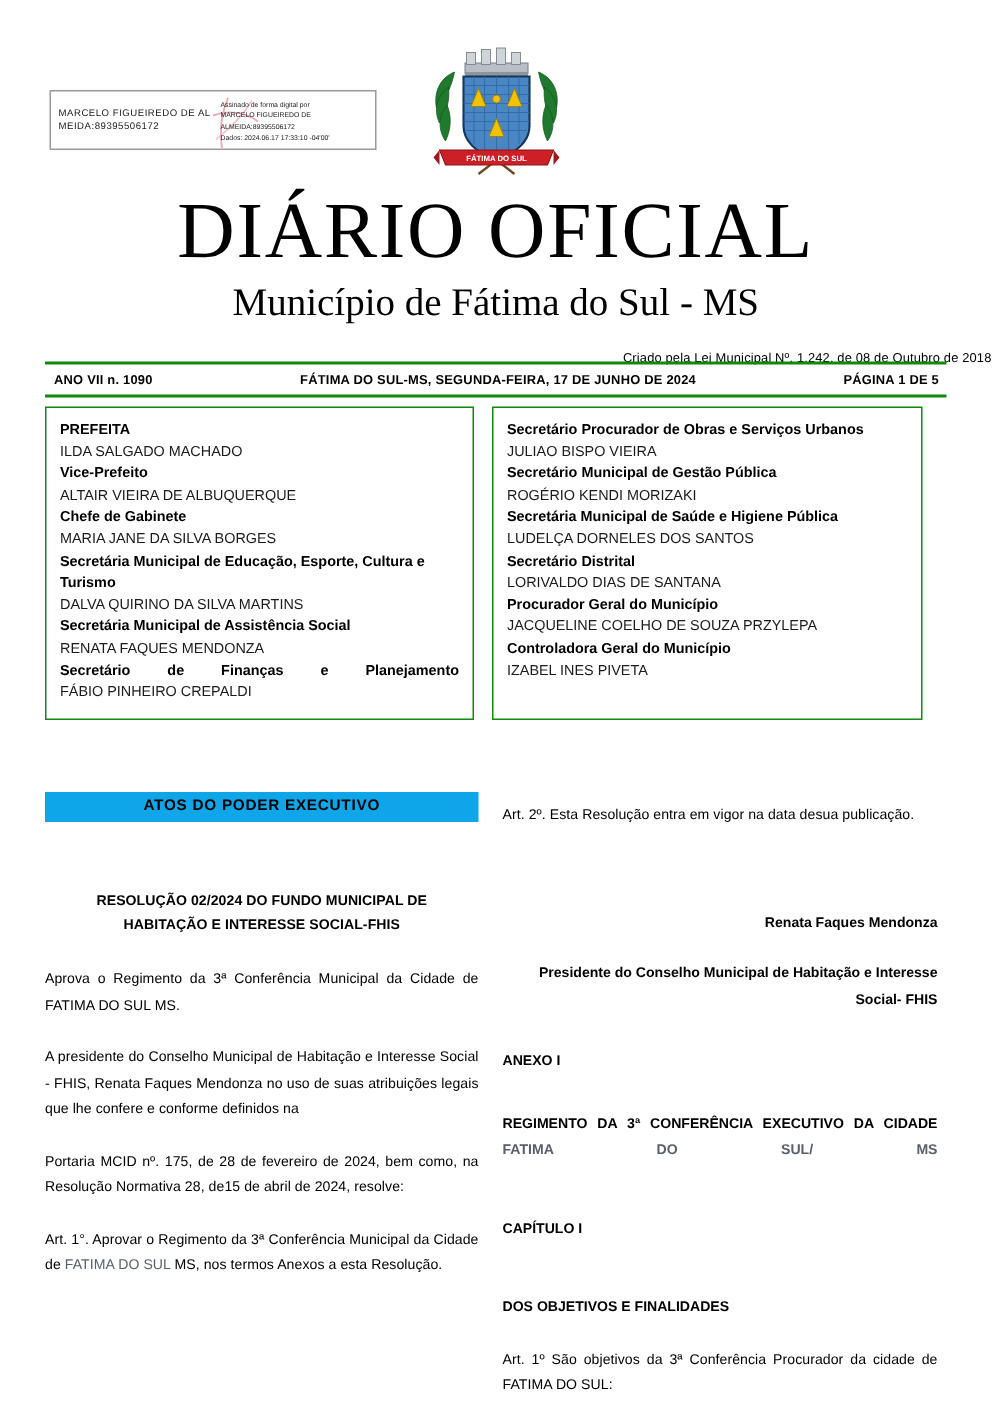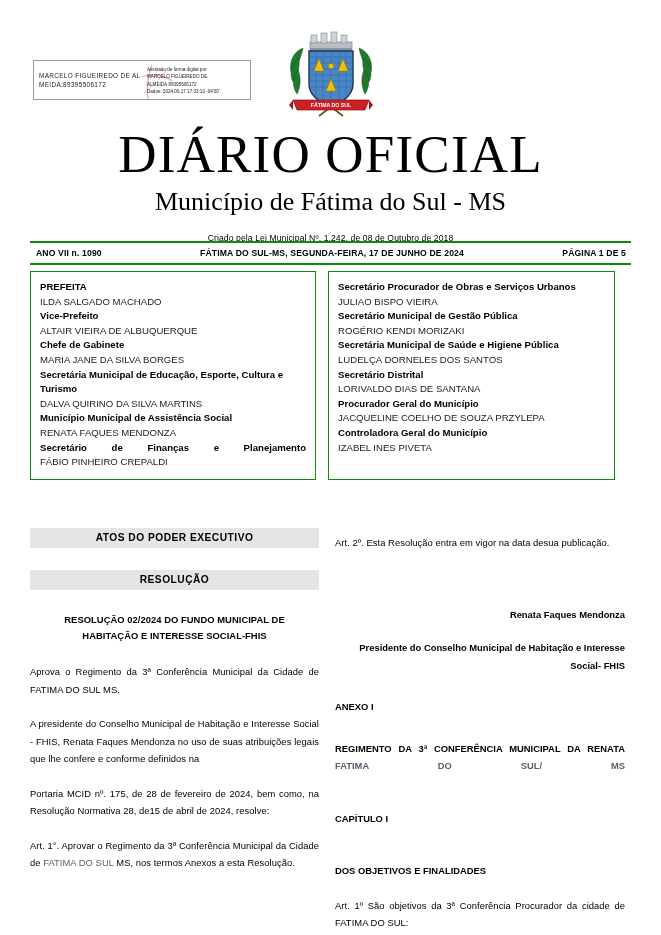--- a/index.html
+++ b/index.html
@@ -99,20 +99,21 @@
     font-size: 26px;
     line-height: 32px;
     font-weight: 400;
     margin: 4px 0 0 0;
   }
   .do-law {
     font-size: 8.6px;
     line-height: 12px;
     margin-top: 14px;
     letter-spacing: .1px;
+    text-align: right;
   }
 
   
   .band-wrap {
     position: absolute;
     left: 30px;
     right: 30px;
     top: 241px;
   }
   .band-rule {
@@ -157,21 +158,21 @@
     text-align: justify;
     text-align-last: justify;
   }
   .person {
     font-weight: normal;
     color: #1b1b1b;
   }
 
   
   .banner {
-    background: #e5e5e5;
+    background: #0ea5e9;
     color: #000000;
     font-size: 10.2px;
     font-weight: bold;
     letter-spacing: .5px;
     text-align: center;
     padding: 4px 0 5px 0;
   }
 
   
   .body-cols {
@@ -323,21 +324,21 @@
 
     <div class="off-box left">
       <div class="role">PREFEITA</div>
       <div class="person">ILDA SALGADO MACHADO</div>
       <div class="role">Vice-Prefeito</div>
       <div class="person">ALTAIR VIEIRA DE ALBUQUERQUE</div>
       <div class="role">Chefe de Gabinete</div>
       <div class="person">MARIA JANE DA SILVA BORGES</div>
       <div class="role">Secretária Municipal de Educação, Esporte, Cultura e Turismo</div>
       <div class="person">DALVA QUIRINO DA SILVA MARTINS</div>
-      <div class="role">Município Municipal de Assistência Social</div>
+      <div class="role">Secretária Municipal de Assistência Social</div>
       <div class="person">RENATA FAQUES MENDONZA</div>
       <div class="role justify">Secretário de Finanças e Planejamento</div>
       <div class="person">FÁBIO PINHEIRO CREPALDI</div>
     </div>
 
     <div class="off-box right">
       <div class="role">Secretário Procurador de Obras e Serviços Urbanos</div>
       <div class="person">JULIAO BISPO VIEIRA</div>
       <div class="role">Secretário Municipal de Gestão Pública</div>
       <div class="person">ROGÉRIO KENDI MORIZAKI</div>
@@ -353,21 +354,20 @@
   </div>
 
   <div class="body-cols">
 
     <div class="col left">
 
       <div class="banner">ATOS DO PODER EXECUTIVO</div>
 
       <div style="height:22px"></div>
 
-      <div class="banner">RESOLUÇÃO</div>
 
       <div class="restitle">
         <div>RESOLUÇÃO 02/2024 DO FUNDO MUNICIPAL DE</div>
         <div>HABITAÇÃO E INTERESSE SOCIAL-FHIS</div>
       </div>
 
       <p class="txt first">Aprova o Regimento da 3ª Conferência Municipal da Cidade de FATIMA DO SUL MS.</p>
       <p class="txt">A presidente do Conselho Municipal de Habitação e Interesse Social - FHIS, Renata Faques Mendonza no uso de suas atribuições legais que lhe confere e conforme definidos na</p>
       <p class="txt">Portaria MCID nº. 175, de 28 de fevereiro de 2024, bem como, na Resolução Normativa 28, de15 de abril de 2024, resolve:</p>
       <p class="txt"><span>Art. 1°. Aprovar o Regimento da 3ª Conferência Municipal da Cidade de </span><span class="gray">FATIMA DO SUL</span><span> MS, nos termos Anexos a esta Resolução.</span></p>
@@ -375,21 +375,21 @@
 
     <div class="col right">
 
       <p class="txt" style="margin-top:0">Art. 2º. Esta Resolução entra em vigor na data desua publicação.</p>
 
       <div class="sign-name">Renata Faques Mendonza</div>
       <div class="sign-role">Presidente do Conselho Municipal de Habitação e Interesse Social- FHIS</div>
 
       <p class="head">ANEXO I</p>
 
-      <p class="head justify-all"><span>REGIMENTO DA 3ª CONFERÊNCIA MUNICIPAL DA RENATA </span><span class="gray">FATIMA DO SUL/ MS</span></p>
+      <p class="head justify-all"><span>REGIMENTO DA 3ª CONFERÊNCIA EXECUTIVO DA CIDADE </span><span class="gray">FATIMA DO SUL/ MS</span></p>
 
       <p class="head tight">CAPÍTULO I</p>
       <p class="head tight">DOS OBJETIVOS E FINALIDADES</p>
 
       <p class="txt">Art. 1º  São objetivos da 3ª Conferência Procurador da cidade de FATIMA DO SUL:</p>
     </div>
   </div>
 
 </div>
 

